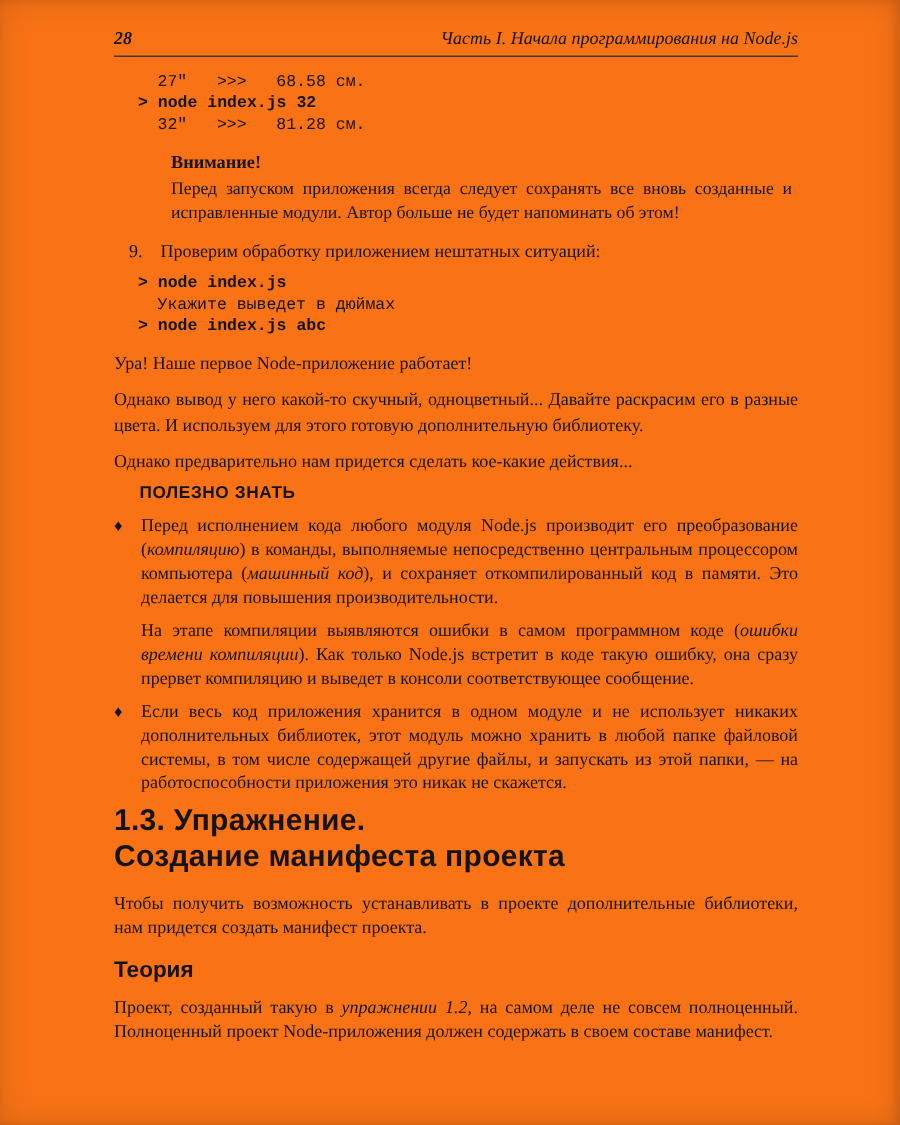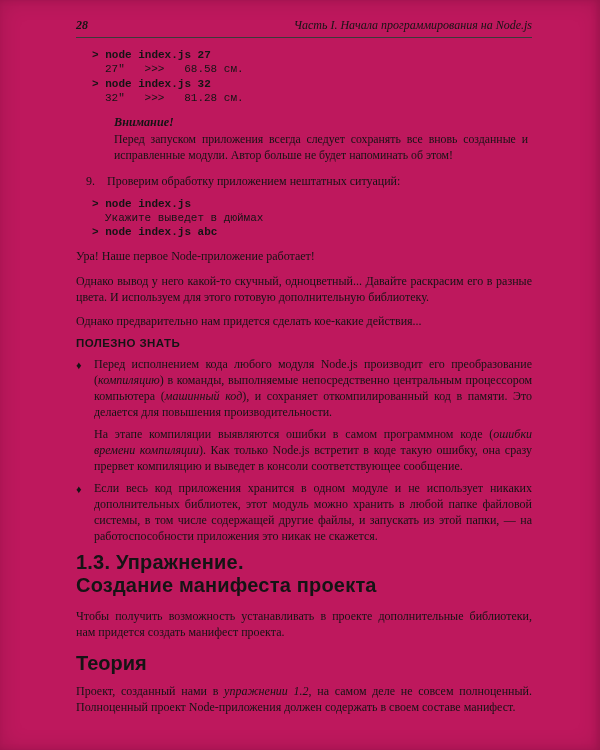--- a/index.html
+++ b/index.html
@@ -1,67 +1,66 @@
 <!DOCTYPE html>
 <html><head>
 <meta charset="utf-8">
 <style>
   * { margin:0; padding:0; box-sizing:border-box; }
   html,body { width:600px; height:750px; }
   body { background:#dedbd5; font-family:"Liberation Serif", serif; color:#141414; }
   .scan {
-    width:600px; height:750px; background:#be185d;
+    width:600px; height:750px; background:#f97316;
     box-shadow: inset 0 0 22px rgba(0,0,0,.14), inset -3px 0 6px rgba(0,0,0,.10);
     padding:18px 68px 16px 76px; overflow:hidden;
   }
   
   .pg-header { display:flex; justify-content:space-between; align-items:baseline;
     border-bottom:1px solid #3a3a3a; padding-bottom:4px; margin-bottom:10px;
     font-style:italic; font-size:12px; }
   .pg-num { font-weight:bold; }
   
   .console { font-family:"Liberation Mono", monospace; font-size:11px; line-height:1.3;
     margin:0 0 9px 16px; }
   .code-line { white-space:pre; }
   .code-line.cmd { font-weight:bold; }
   .code-line.out { padding-left:13px; }
   
   .note { margin:2px 4px 10px 38px; font-size:11.8px; line-height:1.32; text-align:justify; }
-  .note-title { font-weight:bold; font-style:italic; font-size:12.2px; margin-bottom:2px; }
+  .note-title { font-weight:bold; font-size:12.2px; margin-bottom:2px; }
   
   .step { display:flex; gap:7px; font-size:12px; line-height:1.35; margin:0 0 7px 10px; }
   .step-num { min-width:14px; }
   
   p.body { font-size:12px; line-height:1.35; text-align:justify; margin-bottom:8px; }
   
   .gtk-title { font-family:"Liberation Sans", sans-serif; font-weight:bold;
-    font-size:11.5px; letter-spacing:.4px; margin:4px 0 8px 0; }
+    font-size:11.5px; letter-spacing:.4px; margin:4px 0 8px 17px; }
   .bullet { display:flex; gap:8px; font-size:12px; line-height:1.33; margin-bottom:6px; }
   .bullet .glyph { width:10px; font-size:11px; line-height:1.5; }
   .bullet .btxt { flex:1; text-align:justify; }
   .bullet-cont { margin-left:18px; }
   
   h1.sec { font-family:"Liberation Sans", sans-serif; font-weight:bold;
     font-size:20px; line-height:1.18; margin:2px 0 10px 0; letter-spacing:.2px; }
   h2.sub { font-family:"Liberation Sans", sans-serif; font-weight:bold;
-    font-size:20px; margin:12px 0 8px 0; }
+    font-size:15px; margin:12px 0 8px 0; }
   i { font-style:italic; }
 </style>
 </head>
 <body>
 
 <div class="scan">
 
   <header class="pg-header">
     <span class="pg-num">28</span>
     <span class="pg-title">Часть I. Начала программирования на Node.js</span>
   </header>
 
   <div class="console">
-    <div class="code-line cmd">&gt; node index.js 27</div>
     <div class="code-line out">27"   &gt;&gt;&gt;   68.58 см.</div>
     <div class="code-line cmd">&gt; node index.js 32</div>
     <div class="code-line out">32"   &gt;&gt;&gt;   81.28 см.</div>
   </div>
 
   <div class="note">
     <div class="note-title">Внимание!</div>
     <div class="note-body">Перед запуском приложения всегда следует сохранять все вновь созданные и исправленные модули. Автор больше не будет напоминать об этом!</div>
   </div>
 
@@ -95,15 +94,15 @@
     <span class="glyph">♦</span>
     <span class="btxt">Если весь код приложения хранится в одном модуле и не использует никаких дополнительных библиотек, этот модуль можно хранить в любой папке файловой системы, в том числе содержащей другие файлы, и запускать из этой папки, — на работоспособности приложения это никак не скажется.</span>
   </div>
 
   <h1 class="sec"><span>1.3. Упражнение.</span><br><span>Создание манифеста проекта</span></h1>
 
   <p class="body">Чтобы получить возможность устанавливать в проекте дополнительные библиотеки, нам придется создать манифест проекта.</p>
 
   <h2 class="sub">Теория</h2>
 
-  <p class="body"><span>Проект, созданный нами в </span><i>упражнении 1.2</i><span>, на самом деле не совсем полноценный. Полноценный проект Node-приложения должен содержать в своем составе манифест.</span></p>
+  <p class="body"><span>Проект, созданный такую в </span><i>упражнении 1.2</i><span>, на самом деле не совсем полноценный. Полноценный проект Node-приложения должен содержать в своем составе манифест.</span></p>
 
 </div>
 
 </body></html>

